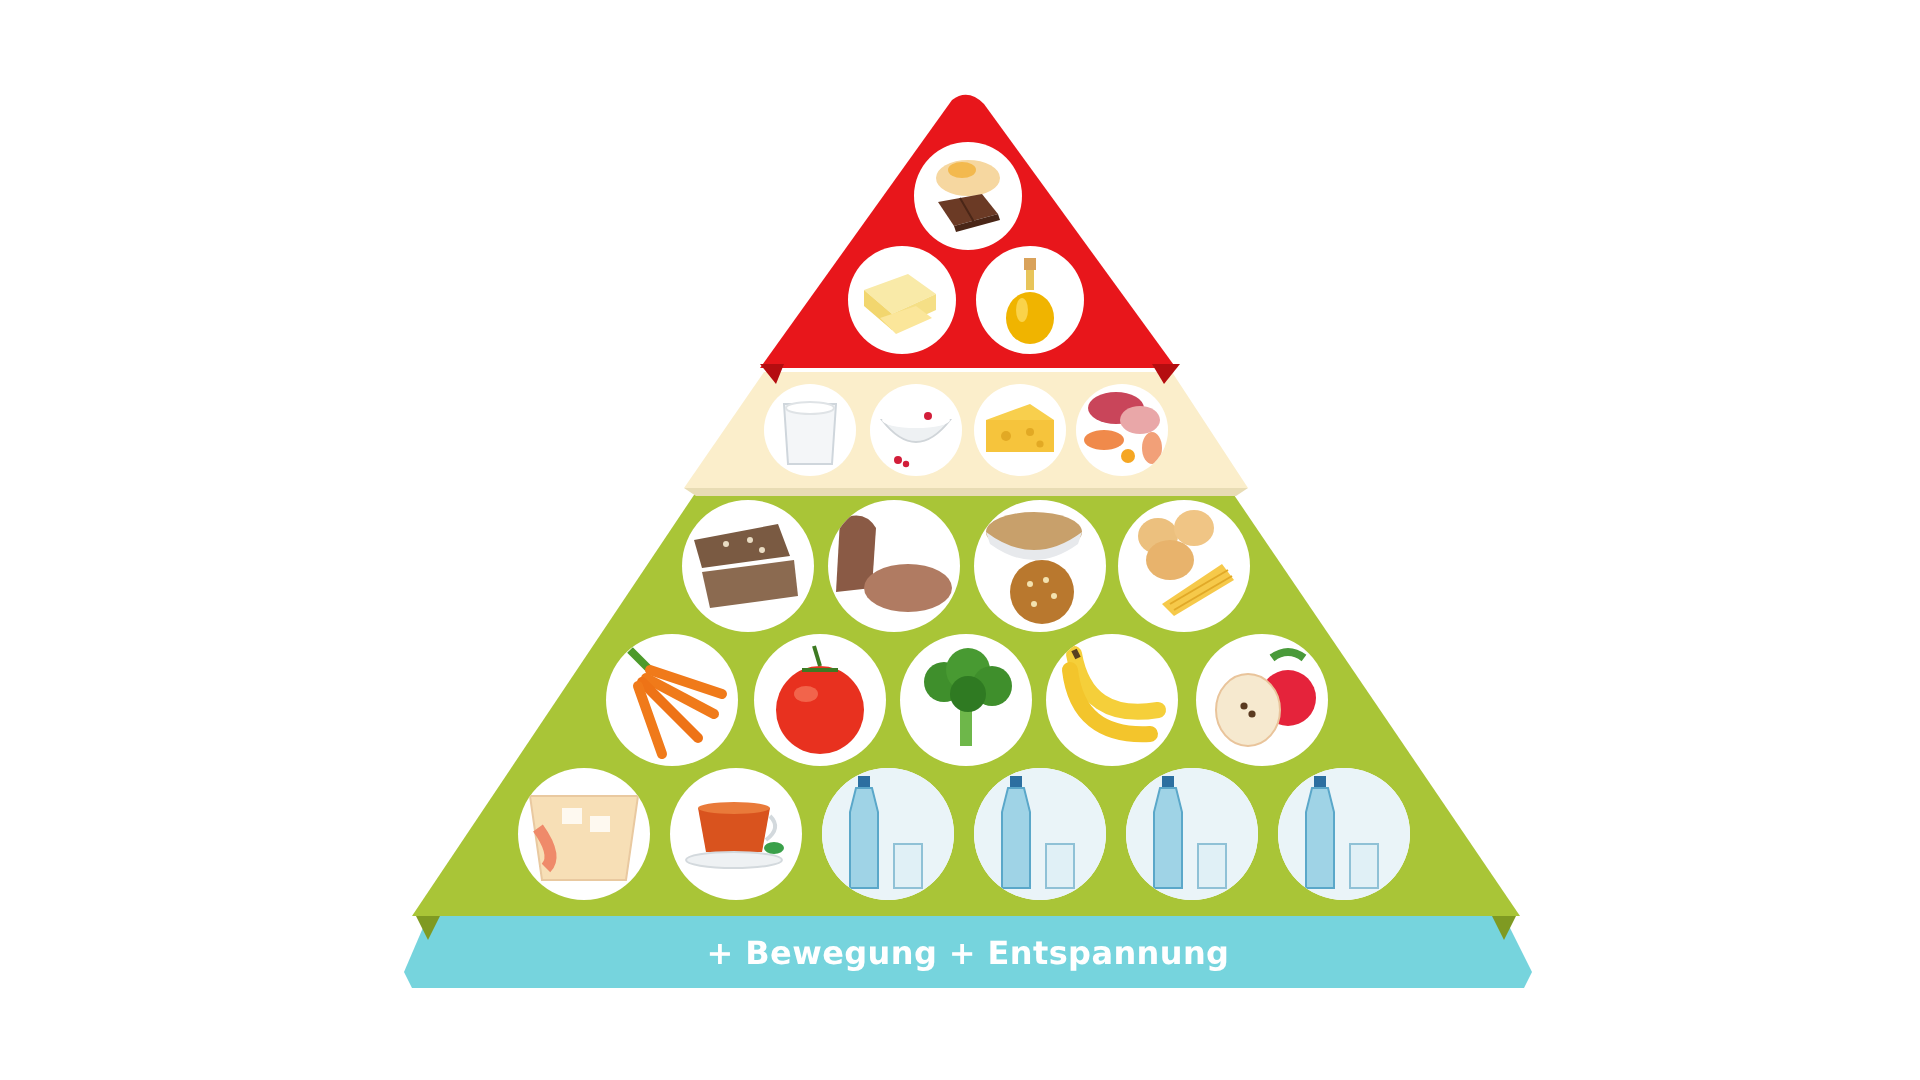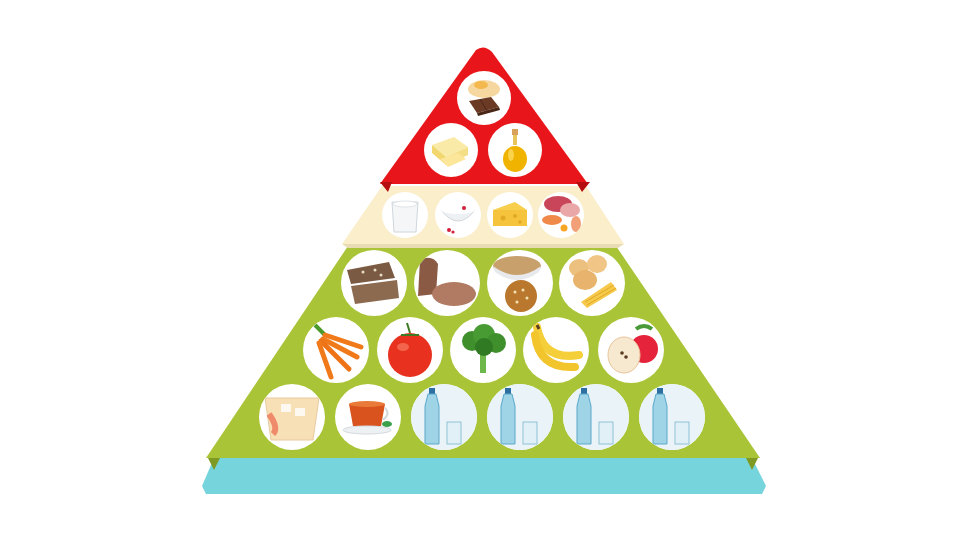--- a/index.html
+++ b/index.html
@@ -219,13 +219,14 @@
   <div class="circle" style="left:639px;top:384px;width:66px;height:66px;">
     <svg viewBox="0 0 66 66">
       <rect x="0" y="0" width="66" height="66" fill="#eaf4f8"></rect>
       <rect x="18" y="4" width="6" height="6" fill="#2c6fa0"></rect>
       <path d="M17,10 L25,10 L28,22 L28,60 L14,60 L14,22 Z" fill="#9fd3e6" stroke="#5aa7c9" stroke-width="1"></path>
       <rect x="36" y="38" width="14" height="22" fill="#e0f0f6" stroke="#8fc1d6" stroke-width="1"></rect>
     </svg>
   </div>
 
   
+  <div class="band-label">+ Bewegung + Entspannung</div>
 </div>
 
 </body></html>

